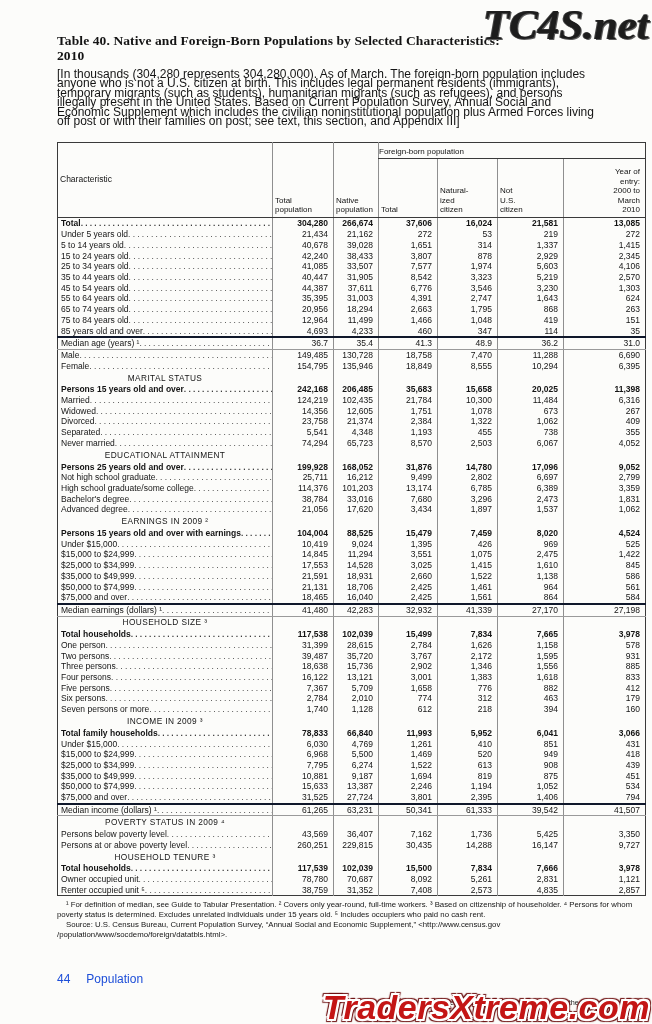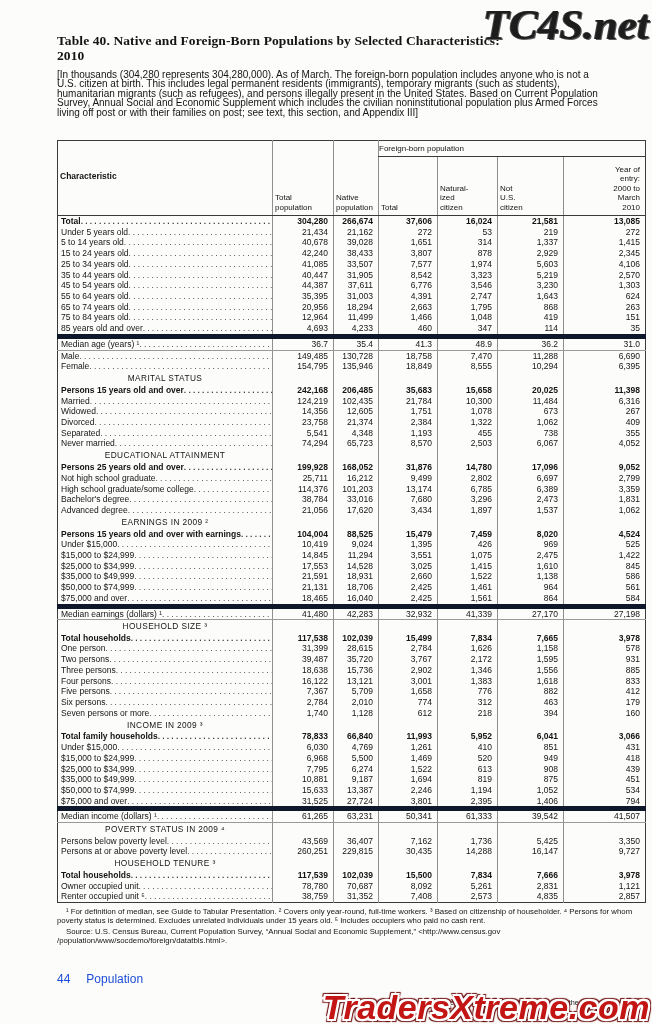--- a/index.html
+++ b/index.html
@@ -9,51 +9,51 @@
     position:relative; width:652px; height:1024px; background:#fcfcfa;
     font-family:"Liberation Sans", sans-serif; color:#141414; overflow:hidden;
   }
   .content { position:absolute; left:57px; top:34px; width:588px; }
 
   .title {
     font-family:"Liberation Serif", serif; font-weight:bold;
     font-size:13.5px; line-height:14.5px; white-space:pre-line;
     margin-bottom:7px; letter-spacing:0.1px;
   }
-  .note { font-size:10px; line-height:9.4px; width:548px; margin-bottom:23px; }
+  .note { font-size:12px; line-height:9.4px; width:548px; margin-bottom:16px; }
 
   table.stat-table {
     border-collapse:collapse; table-layout:fixed; width:588px;
     border:1px solid #3a3a3a;
   }
   .stat-table th {
     font-weight:normal; font-size:8px; line-height:9.4px;
     white-space:pre-line; text-align:left; vertical-align:bottom;
     padding:1px 2px 3px 2px;
   }
   .stat-table .vl { border-left:1px solid #8f8f8f; }
   thead th { border-bottom:1px solid #3a3a3a; }
-  th.char-head { vertical-align:middle; font-size:8.5px;font-weight:bold; }
+  th.char-head { vertical-align:middle; font-size:8.5px; }
   th.spanner { font-size:8px; vertical-align:middle; padding:3px 0 2px 0; height:16px; }
   th.year-head { text-align:right; padding:8px 5px 3px 0; }
 
   tbody td {
     font-size:8.5px; line-height:10.7px; height:10.7px; padding:0;
     white-space:nowrap; overflow:hidden;
   }
   td.num { text-align:right; padding-right:5px; }
   td.label .labwrap { display:flex; align-items:baseline; }
   .lbl { padding-left:3px; white-space:nowrap; }
   .dots { flex:1 1 auto; overflow:hidden; white-space:nowrap; color:#3c3c3c; }
   .dots::after {
     content:"......................................................................................";
     letter-spacing:2.2px; font-size:8.5px;
   }
   tr.bold td { font-weight:bold; }
-  tr.rule-above td { border-top:5px solid #0f172a; }
+  tr.rule-above td { border-top:2px solid #0f172a; }
   tr.rule-below td { border-bottom:1px solid #9a9a9a; }
   td.section-header { text-align:center; letter-spacing:0.4px; font-size:8.3px;margin-top:20px; }
   tr.section-row td { height:13px; vertical-align:bottom; padding-bottom:1px; }
 
   .footnotes { font-size:7.8px; line-height:9.4px; width:588px; margin-top:4px; text-indent:9px; }
   .source { font-size:7.8px; line-height:9.4px; width:588px; margin-top:1px; text-indent:9px; white-space:pre-line; }
 
   .page-footer { position:absolute; left:57px; top:972px; font-size:12px; color:#1d4ed8; }
   .page-footer .folio-num { margin-right:16px; }
   .credit { position:absolute; right:7px; top:998px; font-size:7.3px; color:#222; }

